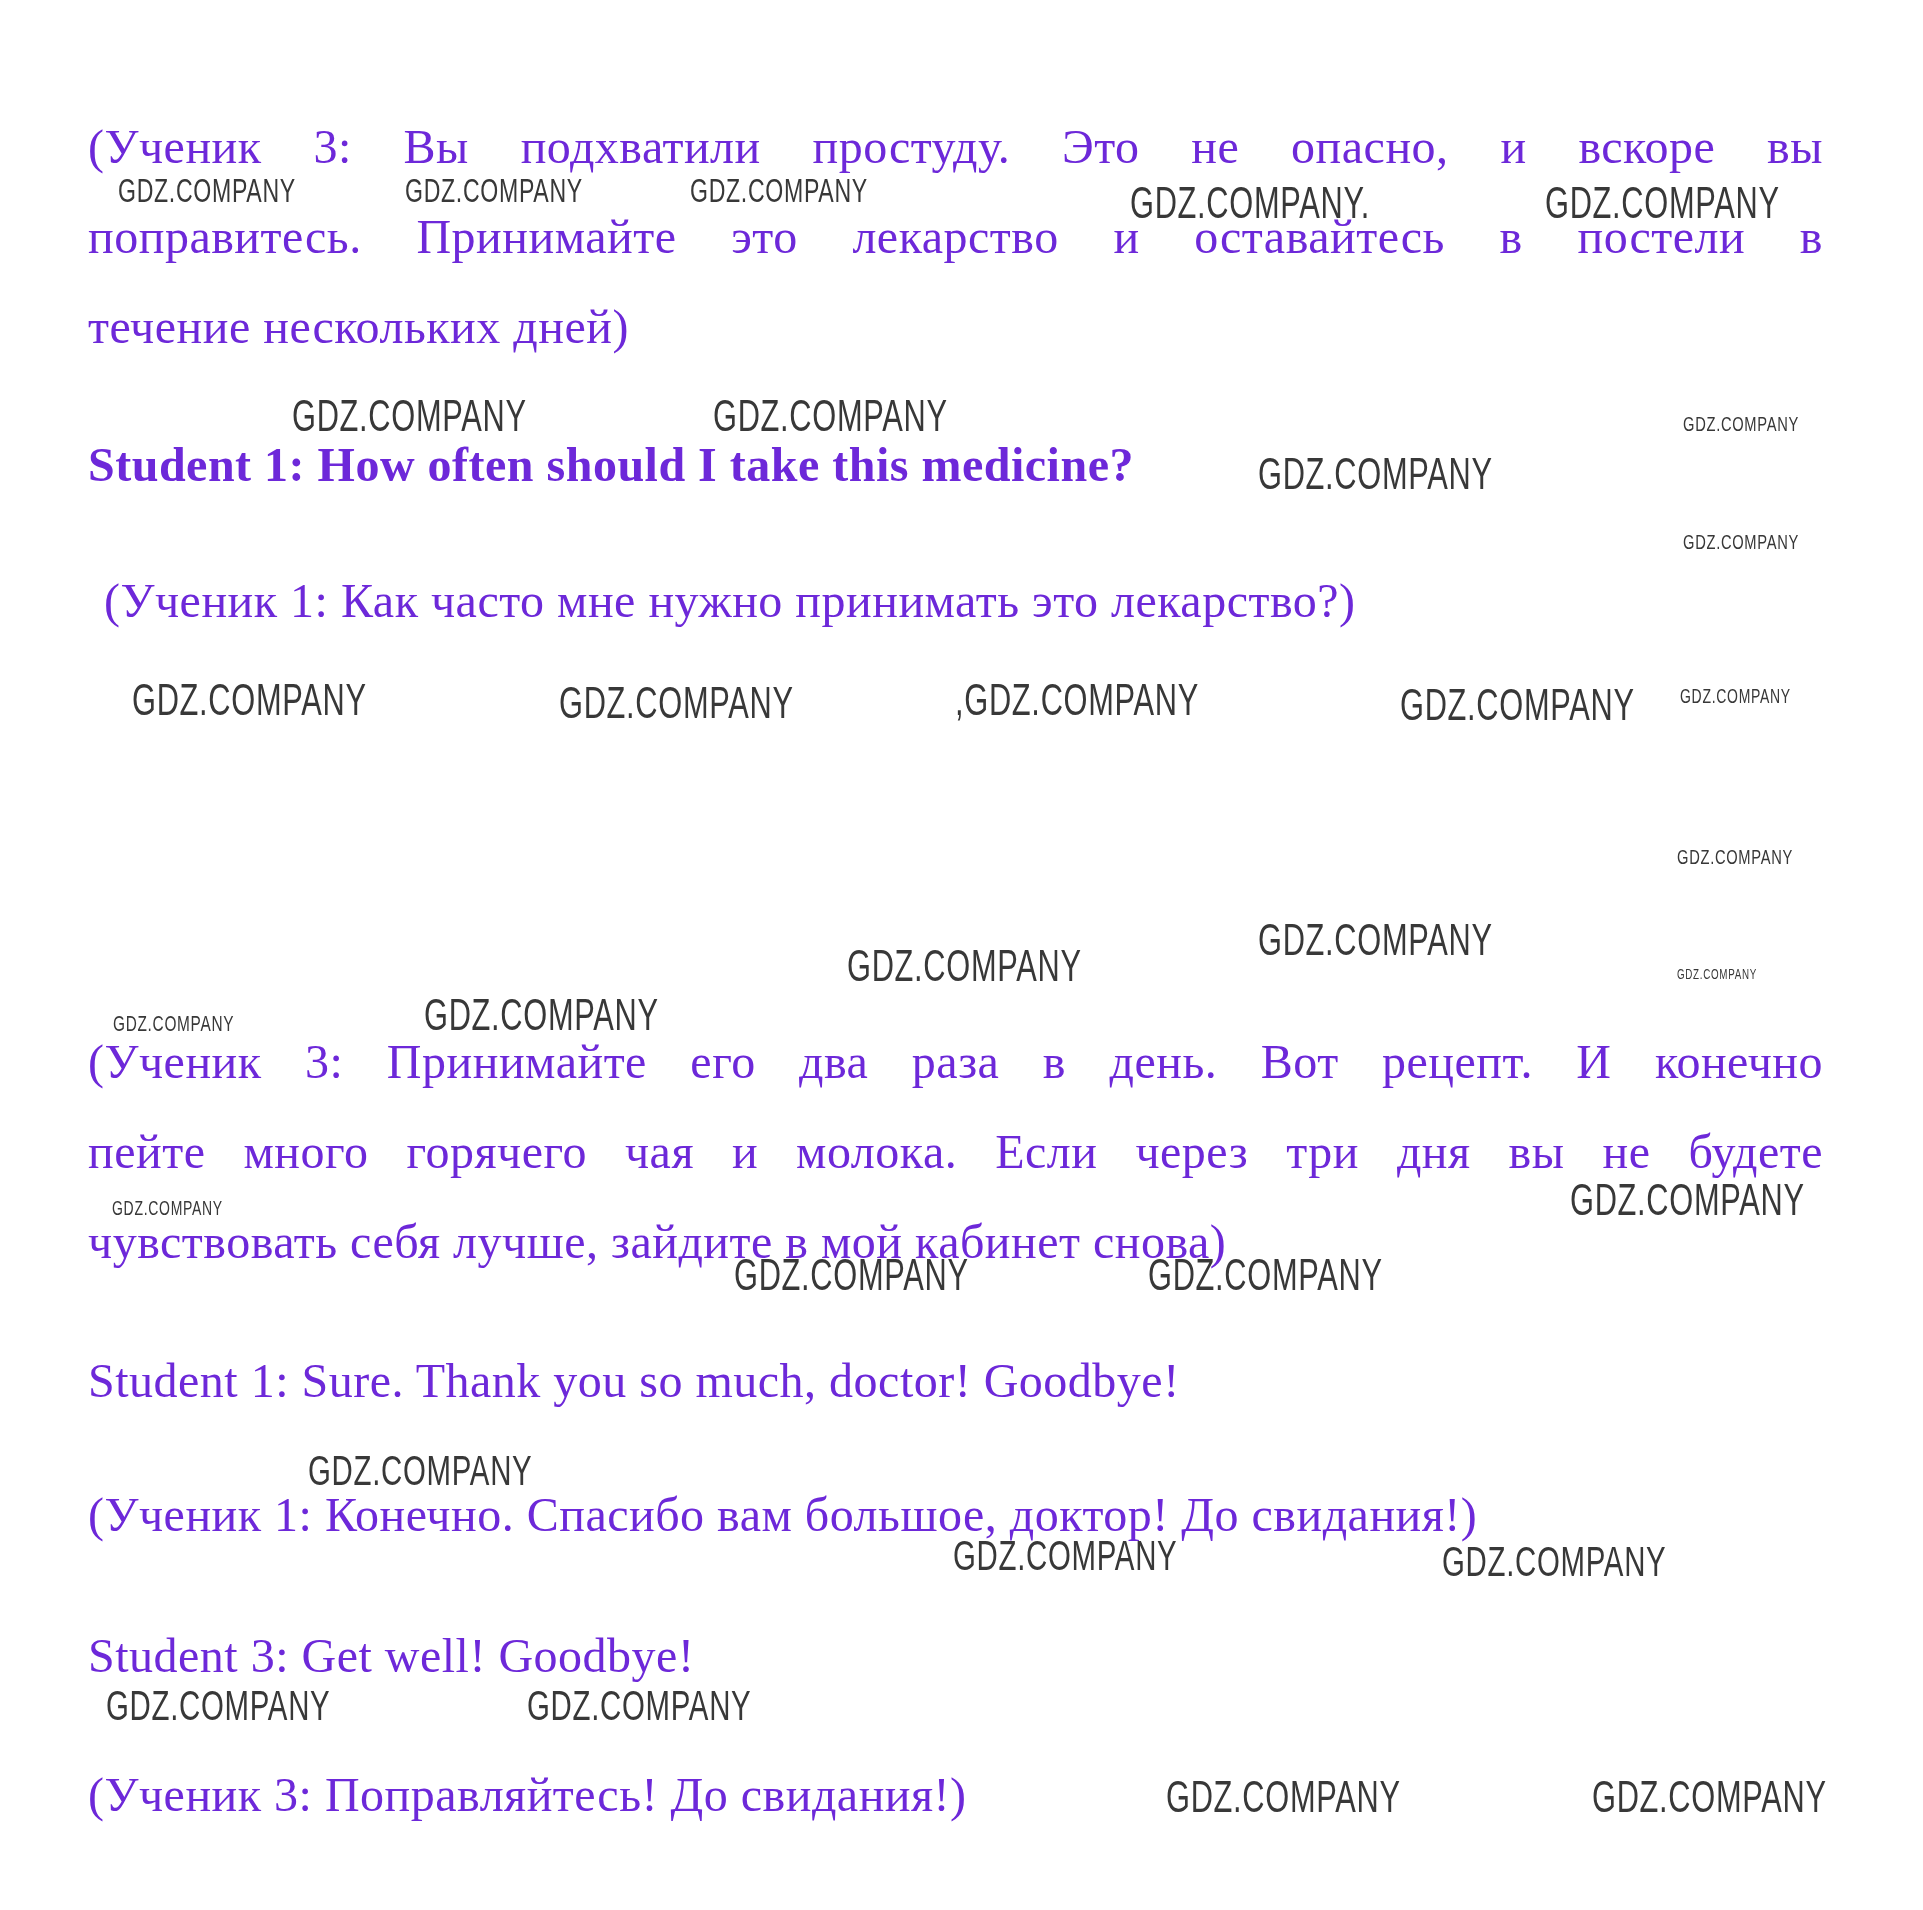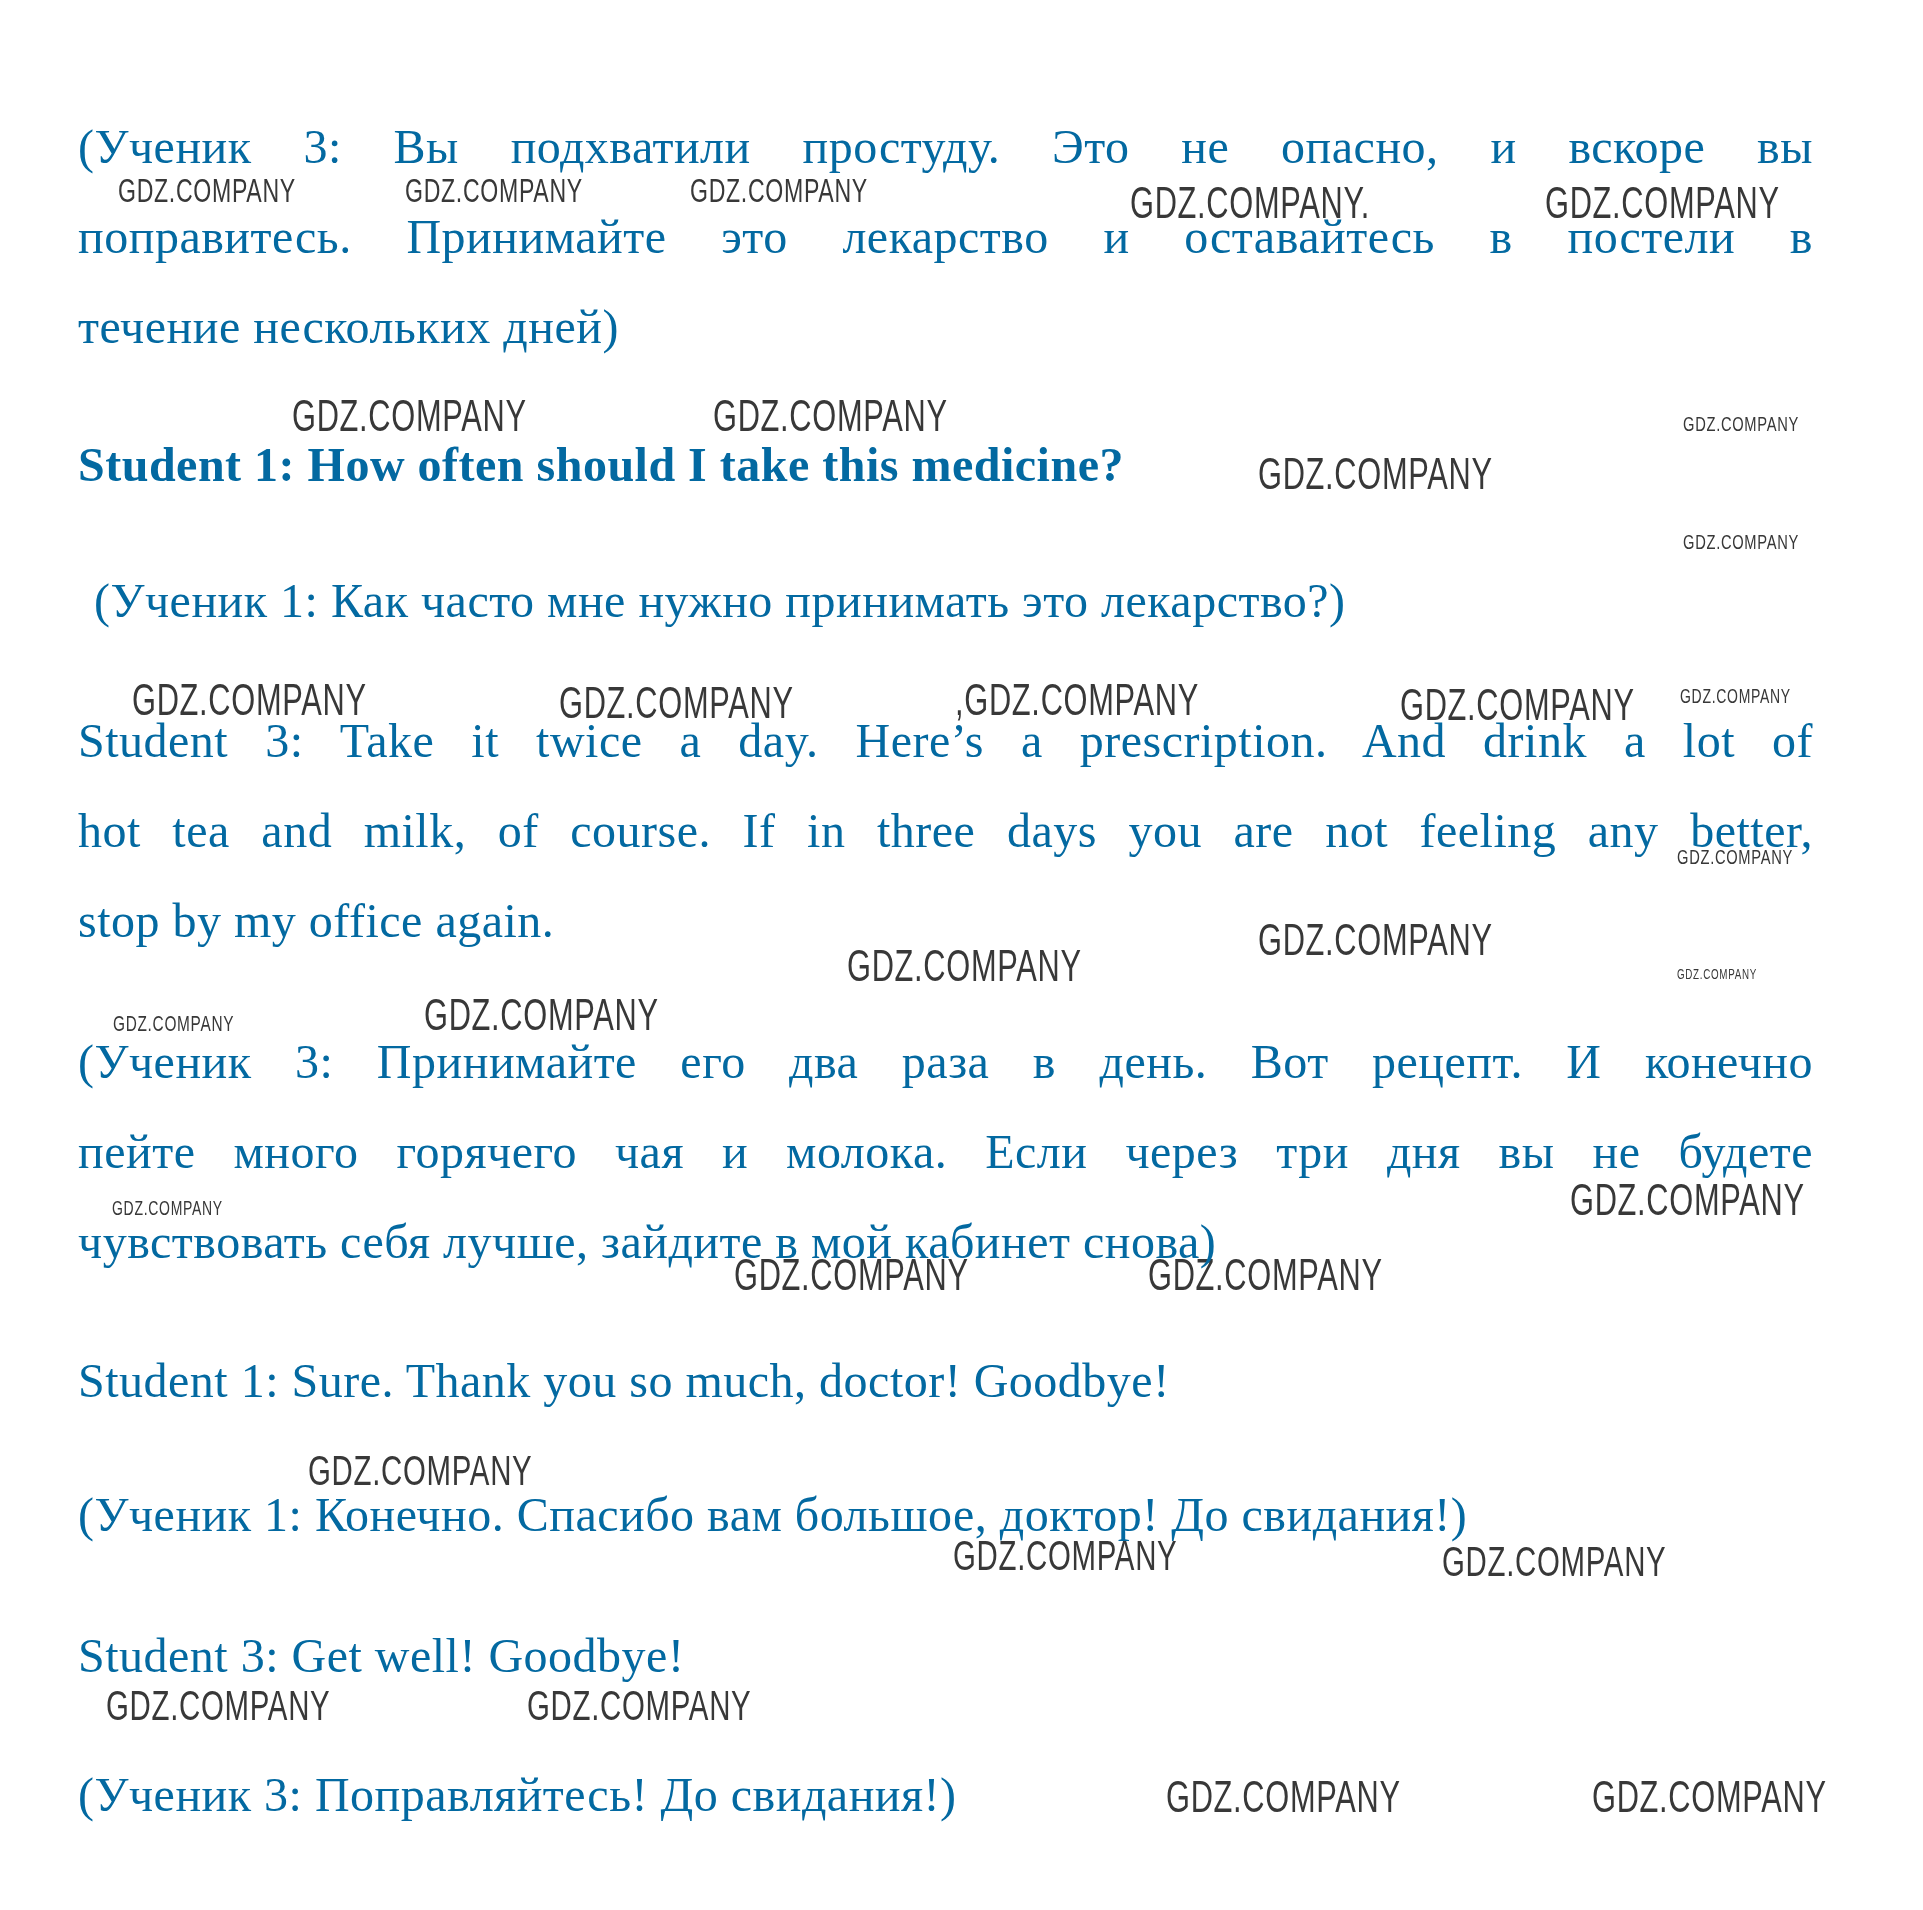--- a/index.html
+++ b/index.html
@@ -15,23 +15,23 @@
     overflow: hidden;
     font-family: "Liberation Serif", serif;
   }
   .text-layer, .watermark-layer {
     position: absolute;
     left: 0; top: 0;
     width: 100%; height: 100%;
   }
   .para {
     position: absolute;
-    left: 78px;
+    left: 88px;
     width: 1735px;
-    color: #0369a1;
+    color: #6d28d9;
   }
   .line {
     font-size: 48px;
     line-height: 90px;
     height: 90px;
     white-space: normal;
     text-align: left;
     letter-spacing: 0.5px;
   }
   .line.just {
@@ -93,25 +93,20 @@
         <div class="line just">(Ученик 3: Вы подхватили простуду. Это не опасно, и вскоре вы</div>
         <div class="line just">поправитесь. Принимайте это лекарство и оставайтесь в постели в</div>
         <div class="line">течение нескольких дней)</div>
       </div>
       <div class="para" style="top: 420px; font-weight: bold;">
         <div class="line">Student 1: How often should I take this medicine?</div>
       </div>
       <div class="para" style="top: 556px; margin-left: 16px;">
         <div class="line">(Ученик 1: Как часто мне нужно принимать это лекарство?)</div>
       </div>
-      <div class="para" style="top: 696px;">
-        <div class="line just">Student 3: Take it twice a day. Here’s a prescription. And drink a lot of</div>
-        <div class="line just">hot tea and milk, of course. If in three days you are not feeling any better,</div>
-        <div class="line">stop by my office again.</div>
-      </div>
       <div class="para" style="top: 1017px;">
         <div class="line just">(Ученик 3: Принимайте его два раза в день. Вот рецепт. И конечно</div>
         <div class="line just">пейте много горячего чая и молока. Если через три дня вы не будете</div>
         <div class="line">чувствовать себя лучше, зайдите в мой кабинет снова)</div>
       </div>
       <div class="para" style="top: 1336px;">
         <div class="line">Student 1: Sure. Thank you so much, doctor! Goodbye!</div>
       </div>
       <div class="para" style="top: 1470px;">
         <div class="line">(Ученик 1: Конечно. Спасибо вам большое, доктор! До свидания!)</div>

